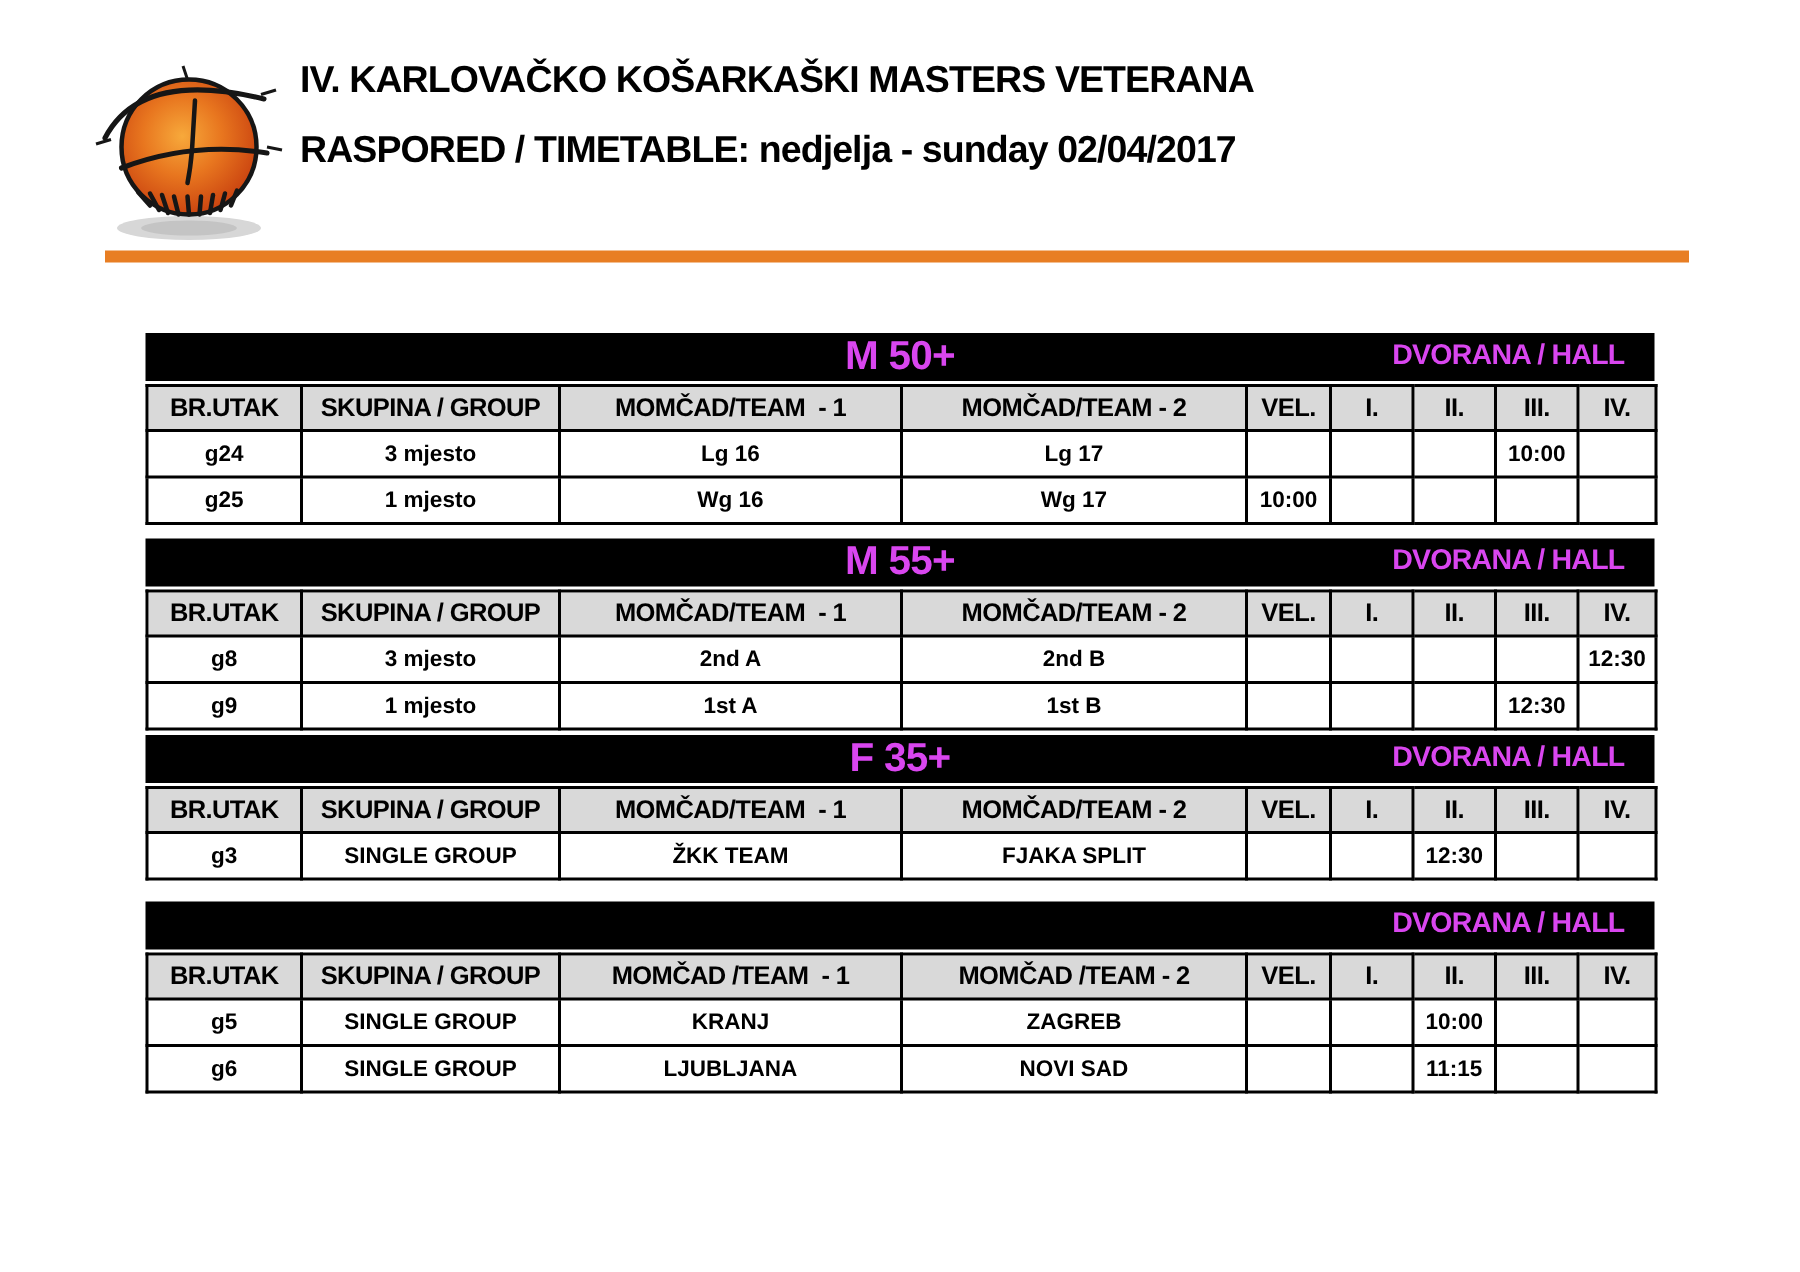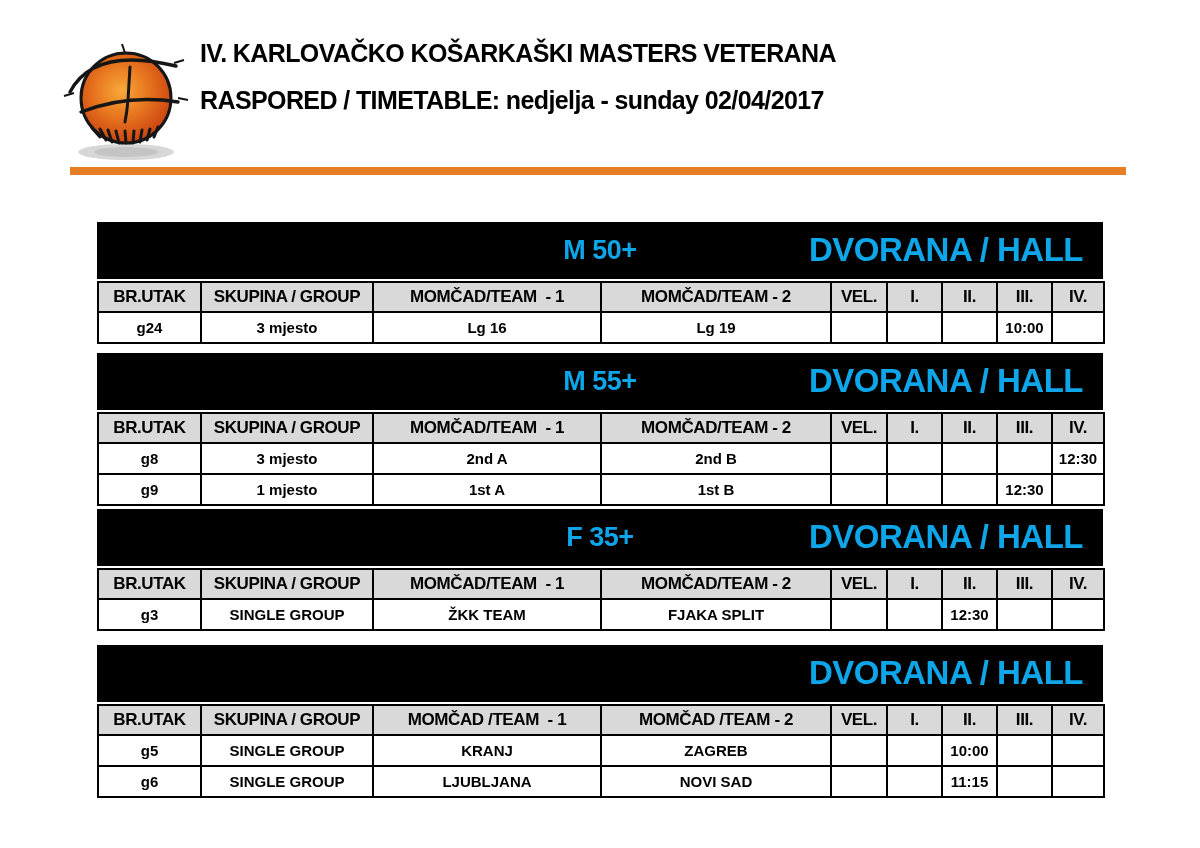--- a/index.html
+++ b/index.html
@@ -20,30 +20,30 @@
   .rule{position:absolute;left:70px;top:167px;width:1056px;height:8px;}
 
   
   .tables{position:absolute;left:97px;top:222px;width:1006px;}
   .tsection{margin-bottom:9px;}
   .tsection:nth-child(2){margin-bottom:3px;}
   .tsection:nth-child(3){margin-bottom:14px;}
   .tsection:nth-child(4){margin-bottom:0;}
 
   .band{
-    position:relative;height:57px;background:#000;color:#0ea5e9;
+    position:relative;height:32px;background:#000;color:#d946ef;
     margin-bottom:2px;
   }
   .band .cat{
     position:absolute;left:0;right:0;top:50%;transform:translateY(-52%);
     text-align:center;font-size:27px;font-weight:bold;letter-spacing:-0.5px;
   }
   .band .hall{
     position:absolute;right:20px;top:50%;transform:translateY(-52%);
-    font-size:33px;font-weight:bold;letter-spacing:-0.5px;white-space:nowrap;
+    font-size:19px;font-weight:bold;letter-spacing:-0.5px;white-space:nowrap;
   }
 
   table.grid{
     border-collapse:collapse;table-layout:fixed;width:1006px;
   }
   table.grid th, table.grid td{
     border:2px solid #000;text-align:center;vertical-align:middle;
     padding:0;overflow:hidden;
   }
   table.grid thead th{
@@ -135,25 +135,36 @@
               <th style="background: rgb(217, 217, 217);">II.</th>
               <th style="background: rgb(217, 217, 217);">III.</th>
               <th style="background: rgb(217, 217, 217);">IV.</th>
             </tr>
       </thead>
       <tbody>
             <tr>
               <td>g24</td>
               <td>3 mjesto</td>
               <td>Lg 16</td>
-              <td>Lg 19</td>
+              <td>Lg 17</td>
               <td></td>
               <td></td>
               <td></td>
               <td>10:00</td>
+              <td></td>
+            </tr>
+            <tr>
+              <td>g25</td>
+              <td>1 mjesto</td>
+              <td>Wg 16</td>
+              <td>Wg 17</td>
+              <td>10:00</td>
+              <td></td>
+              <td></td>
+              <td></td>
               <td></td>
             </tr>
           </tbody>
     </table>
   </section>
 
   <section class="tsection">
     <div class="band" style="background: rgb(0, 0, 0);">
       <span class="cat">M 55+</span>
       <span class="hall">DVORANA / HALL</span>

